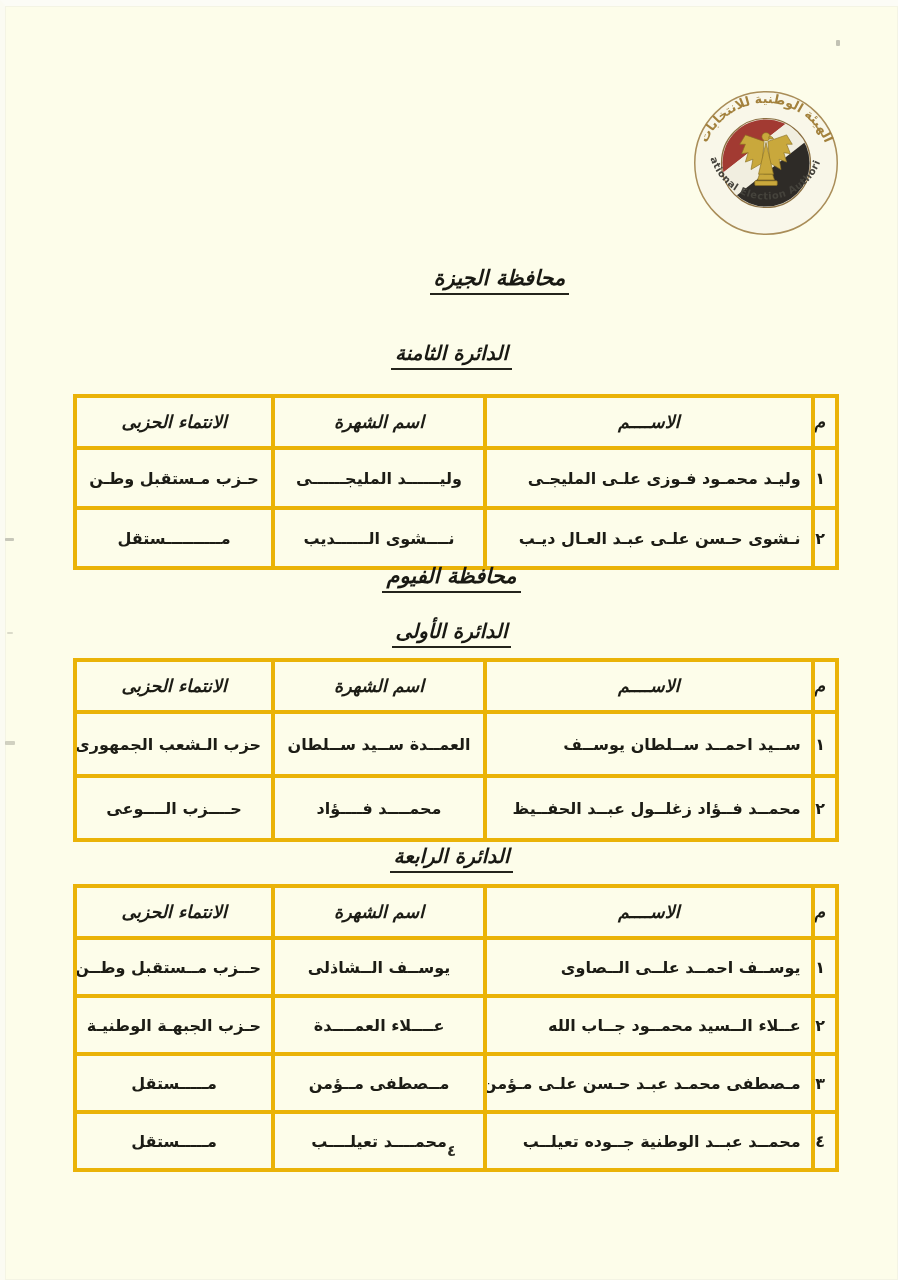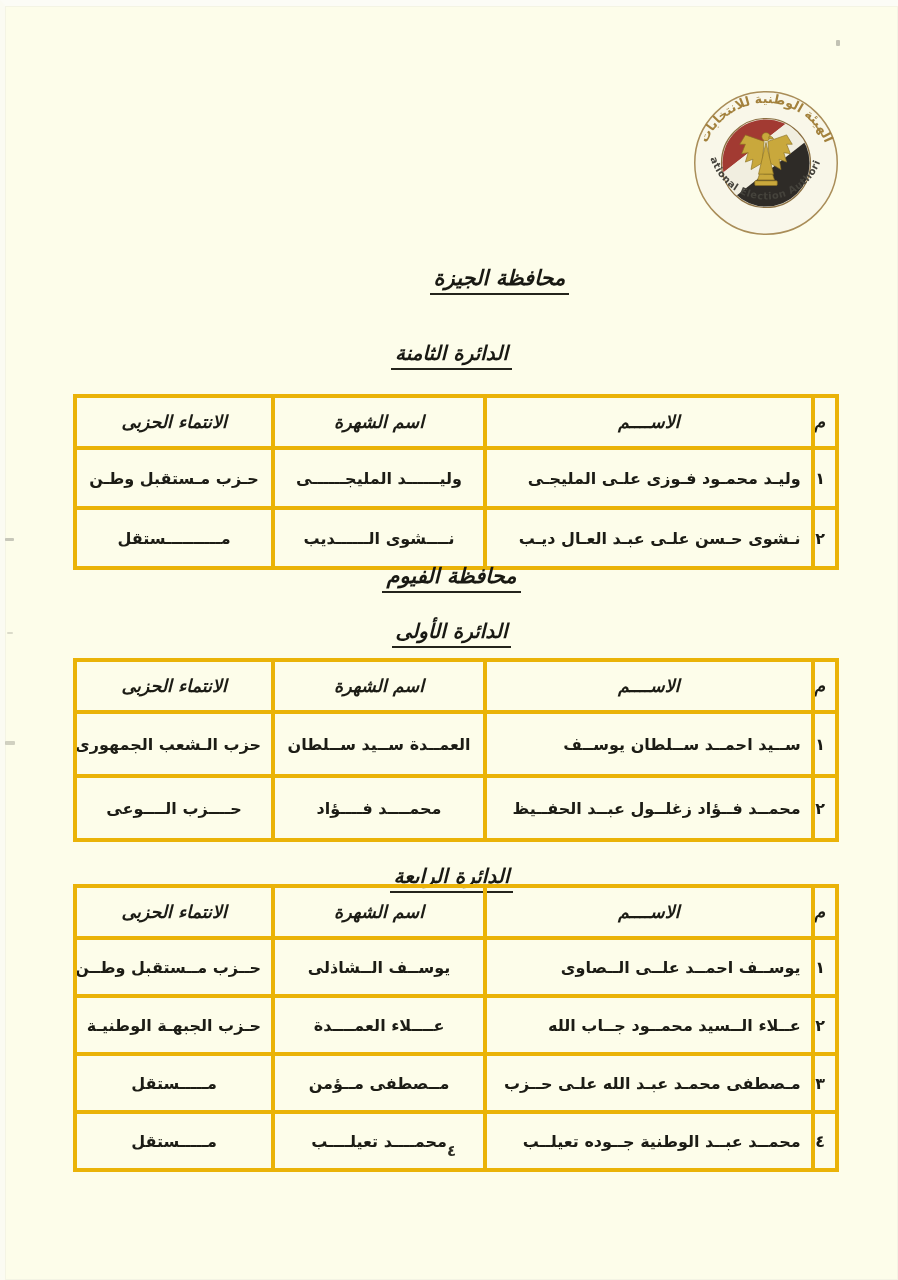--- a/index.html
+++ b/index.html
@@ -33,21 +33,21 @@
     display:inline-block;
     padding:0 4px 3px 4px;
     border-bottom:2.5px solid #24241c;
   }
   .gov{font-size:21px;}
   .dist{font-size:20px;}
   .t-gov-giza{top:260px;padding-left:48px;}
   .t-dist-8{top:335px;}
   .t-gov-fayoum{top:558px;}
   .t-dist-1{top:613px;}
-  .t-dist-4{top:858px;}
+  .t-dist-4{top:838px;}
   
   table.cand{
     position:absolute;left:68px;width:766px;
     border-collapse:collapse;
     direction:rtl;
     table-layout:fixed;
     background:transparent;
   }
   .tbl-1{top:388px;}
   .tbl-2{top:652px;}
@@ -220,21 +220,21 @@
         <td class="c-party">حــزب مــستقبل وطــن</td>
       </tr>
       <tr>
         <td class="c-idx">٢</td>
         <td class="c-name">عــلاء الــسيد محمــود جــاب الله</td>
         <td class="c-alias">عــــلاء العمــــدة</td>
         <td class="c-party">حـزب الجبهـة الوطنيـة</td>
       </tr>
       <tr>
         <td class="c-idx">٣</td>
-        <td class="c-name">مـصطفى محمـد عبـد الله علـى حــزب</td>
+        <td class="c-name">مـصطفى محمـد عبـد حـسن علـى مـؤمن</td>
         <td class="c-alias">مــصطفى مــؤمن</td>
         <td class="c-party">مـــــستقل</td>
       </tr>
       <tr>
         <td class="c-idx">٤</td>
         <td class="c-name">محمــد عبــد الوطنية جــوده تعيلــب</td>
         <td class="c-alias">محمــــد تعيلــــب</td>
         <td class="c-party">مـــــستقل</td>
       </tr>
     </tbody>

